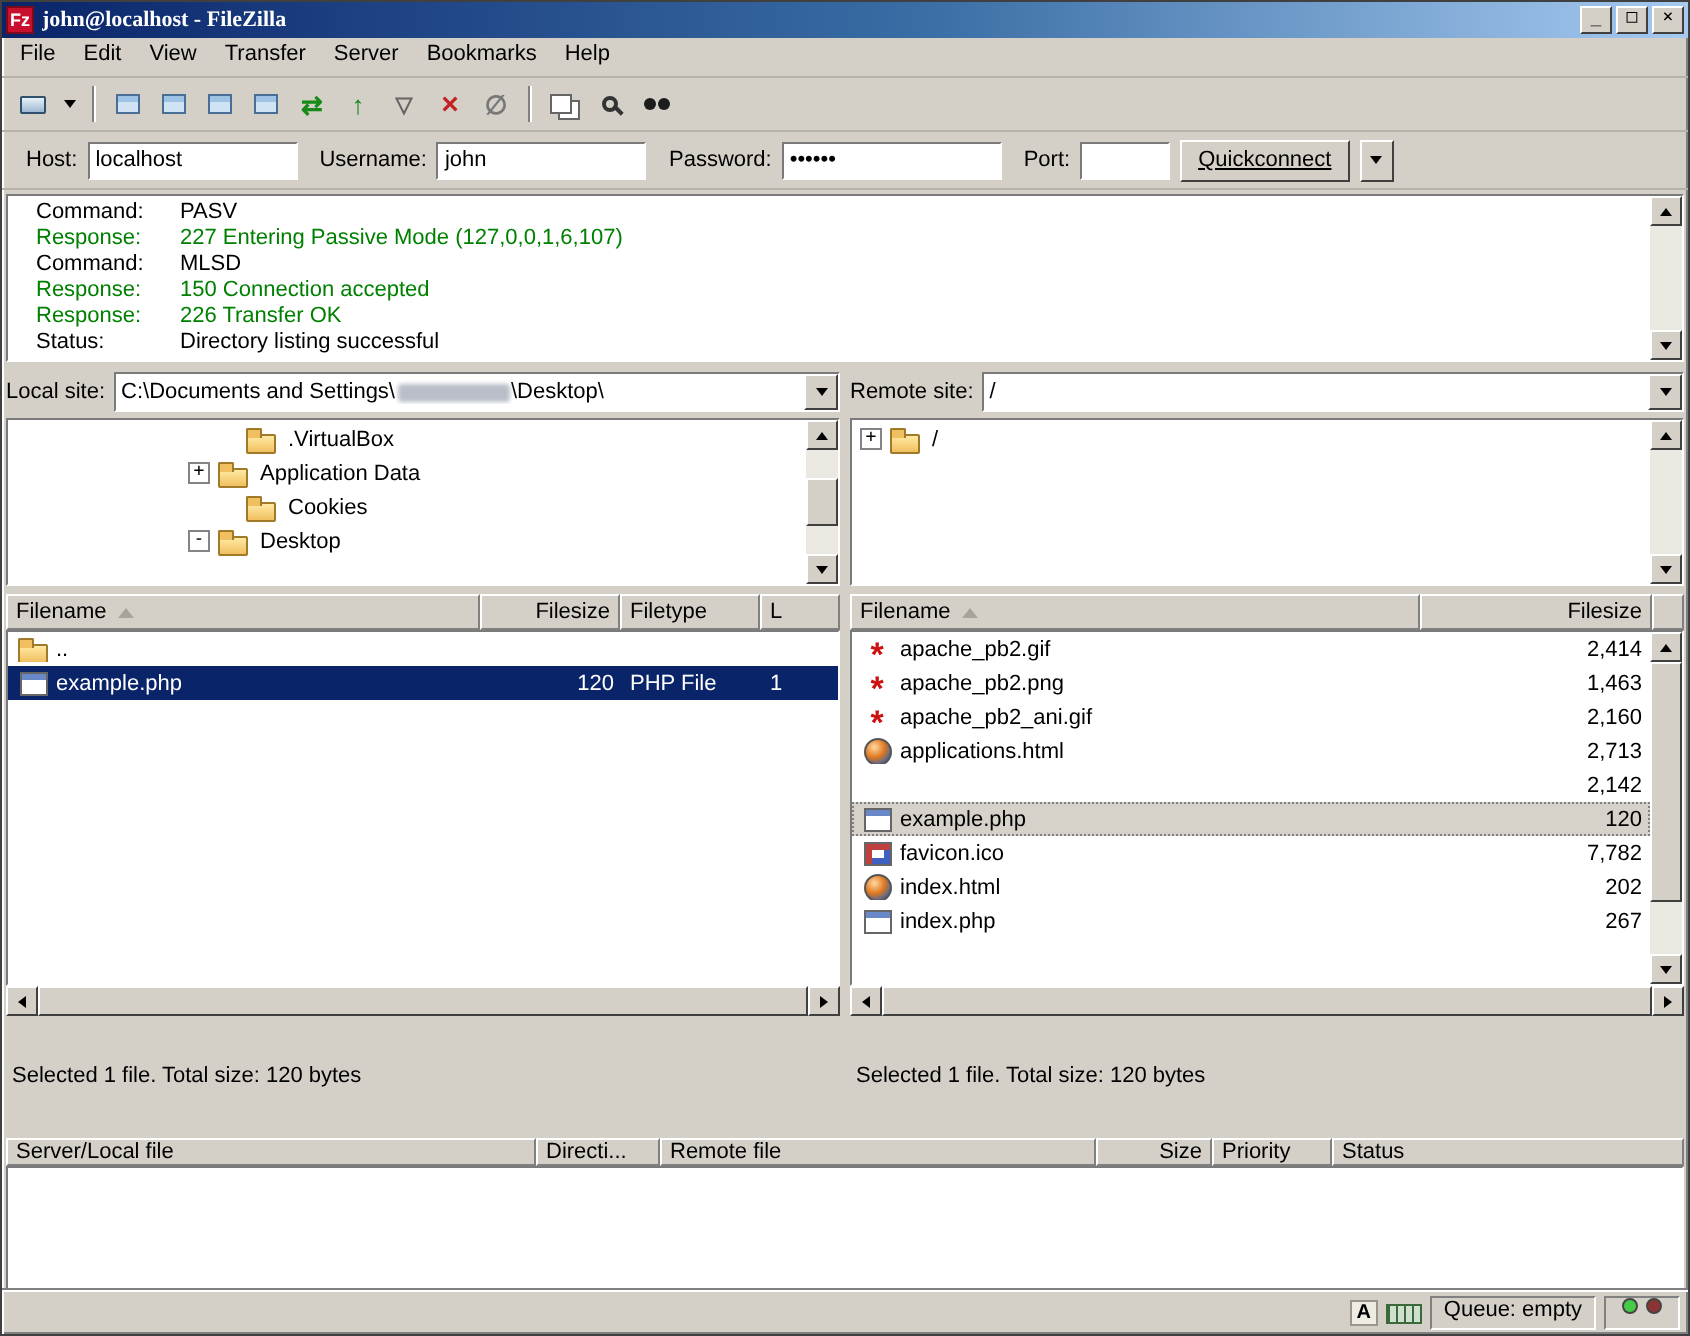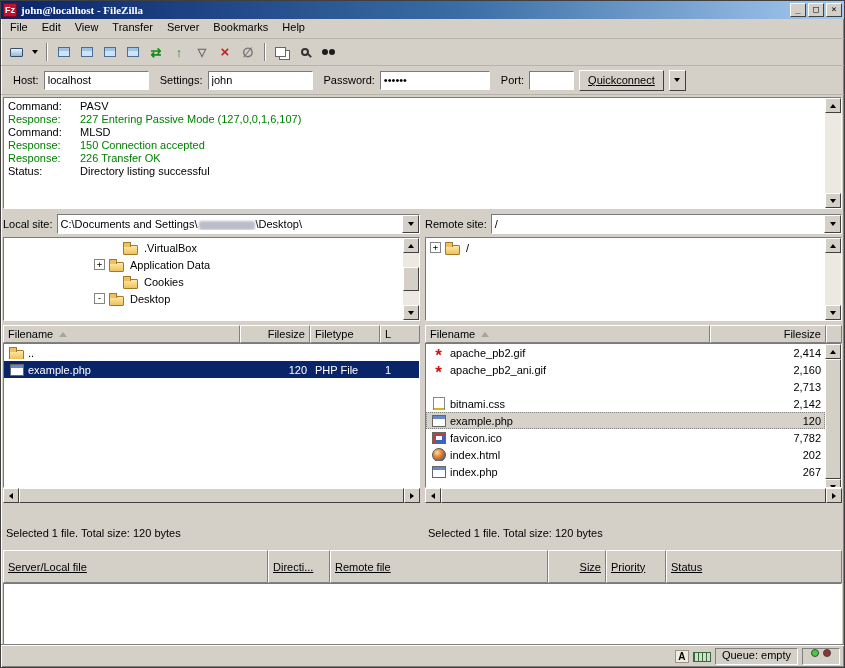--- a/index.html
+++ b/index.html
@@ -53,22 +53,22 @@
   .qlabel { margin-left:6px; }
   .qinput { height:19px; border:1px solid; border-color:#7a7a7a #fff #fff #7a7a7a; background:#fff;
             font-family:"Liberation Sans", sans-serif; font-size:11px; padding:0 3px; }
   .qc-btn { height:21px; padding:0 8px; background:#d4d0c8; border:1px solid;
             border-color:#fff #404040 #404040 #fff; font-family:"Liberation Sans", sans-serif; font-size:11px;
             text-decoration:underline; }
   .qc-drop { width:17px; height:21px; background:#d4d0c8; border:1px solid; border-color:#fff #404040 #404040 #fff;
              display:flex; align-items:center; justify-content:center; }
 
   
-  .log { height:112px; flex:none; margin:2px; background:#fff; border:1px solid;
-         border-color:#7a7a7a #fff #fff #7a7a7a; position:relative; overflow:hidden; padding:2px 18px 2px 4px; }
+  .log { height:84px; flex:none; margin:2px; background:#fff; border:1px solid;
+         border-color:#7a7a7a #fff #fff #7a7a7a; position:relative; overflow:hidden; padding:2px 18px 2px 14px; }
   .log-line { display:flex; line-height:13px; white-space:nowrap; }
   .log-label { width:72px; flex:none; }
   .log-green { color:#008000; }
 
   
   .vscroll { width:16px; flex:none; background:#ece9e2; display:flex; flex-direction:column; align-items:center; }
   .sbtn { width:16px; height:15px; background:#d4d0c8; border:1px solid; border-color:#fff #404040 #404040 #fff;
           display:flex; align-items:center; justify-content:center; flex:none; }
   .vthumb { width:16px; background:#d4d0c8; border:1px solid; border-color:#fff #404040 #404040 #fff; flex:none; }
   .vspacer { flex:1; }
@@ -131,21 +131,21 @@
   .icon-html::before { content:""; width:12px; height:12px; border-radius:50%;
       background:radial-gradient(circle at 35% 30%, #ffd9a0 0%, #e07820 45%, #2b62b0 85%); border:1px solid #555; }
   .icon-css::before { content:""; width:10px; height:12px; background:#fff; border:1px solid #888;
       box-shadow: inset 0 -2px 0 #d8b020; }
   .icon-php::before { content:""; width:12px; height:10px; background:#fff; border:1px solid #666;
       box-shadow: inset 0 3px 0 #6888c8; }
   .icon-ico::before { content:""; width:12px; height:10px; background:#fff; border:1px solid #666;
       box-shadow: inset 3px 3px 0 #c04040, inset -3px -3px 0 #4060c0; }
 
   
-  .queue-header { height:33px; display:flex; flex:none; margin:6px 2px 0 2px; overflow:hidden;text-decoration:underline; }
+  .queue-header { height:14px; display:flex; flex:none; margin:20px 2px 0 2px; overflow:hidden; }
   .queue-body { height:62px; flex:none; margin:0 2px; background:#fff; border:1px solid;
                 border-color:#7a7a7a #fff #fff #7a7a7a; }
 
   
   .tabs { height:20px; flex:none; display:flex; align-items:flex-end; padding-left:4px; gap:1px; }
   .tab { padding:2px 10px 3px 10px; border:1px solid; border-color:#fff #808080 #d4d0c8 #fff;
          background:#c8c4bc; border-radius:2px 2px 0 0; }
   .tab-active { background:#d4d0c8; font-weight:bold; padding-bottom:4px; border-bottom-color:#d4d0c8; }
 
   
@@ -228,21 +228,21 @@
         <span class="tb-search"></span>
       </div>
     <div class="tbtn">
         <span class="tb-binoc"></span>
       </div>
   </div>
 
   <div class="quickbar">
     <span class="qlabel">Host:</span>
     <input class="qinput" style="width: 105px;" value="localhost">
-    <span class="qlabel">Settings:</span>
+    <span class="qlabel">Username:</span>
     <input class="qinput" style="width: 105px;" value="john">
     <span class="qlabel">Password:</span>
     <input class="qinput" style="width: 110px;" value="••••••">
     <span class="qlabel">Port:</span>
     <input class="qinput" style="width: 45px;" value="">
     <button class="qc-btn">Quickconnect</button>
     <div class="qc-drop">
         <span class="arr-down"></span>
       </div>
   </div>
@@ -418,32 +418,39 @@
           <div class="file-row">
               <span class="cell" style="width:285px">
                 <span class="icon icon-img"></span>
                 <span>apache_pb2.gif</span>
               </span>
               <span class="cell cell-num" style="flex:1">2,414</span>
             </div>
           <div class="file-row">
               <span class="cell" style="width:285px">
                 <span class="icon icon-img"></span>
+                <span>apache_pb2.png</span>
+              </span>
+              <span class="cell cell-num" style="flex:1">1,463</span>
+            </div>
+          <div class="file-row">
+              <span class="cell" style="width:285px">
+                <span class="icon icon-img"></span>
                 <span>apache_pb2_ani.gif</span>
               </span>
               <span class="cell cell-num" style="flex:1">2,160</span>
             </div>
           <div class="file-row">
+              <span class="cell" style="width:285px">
+                <span class="icon icon-html"></span>
+                <span>applications.html</span>
+              </span>
               <span class="cell cell-num" style="flex:1">2,713</span>
             </div>
           <div class="file-row">
-              <span class="cell" style="width:285px">
-                <span class="icon icon-css"></span>
-                <span>bitnami.css</span>
-              </span>
               <span class="cell cell-num" style="flex:1">2,142</span>
             </div>
           <div class="file-row row-inactive-sel">
               <span class="cell" style="width:285px">
                 <span class="icon icon-php"></span>
                 <span>example.php</span>
               </span>
               <span class="cell cell-num" style="flex:1">120</span>
             </div>
           <div class="file-row">

